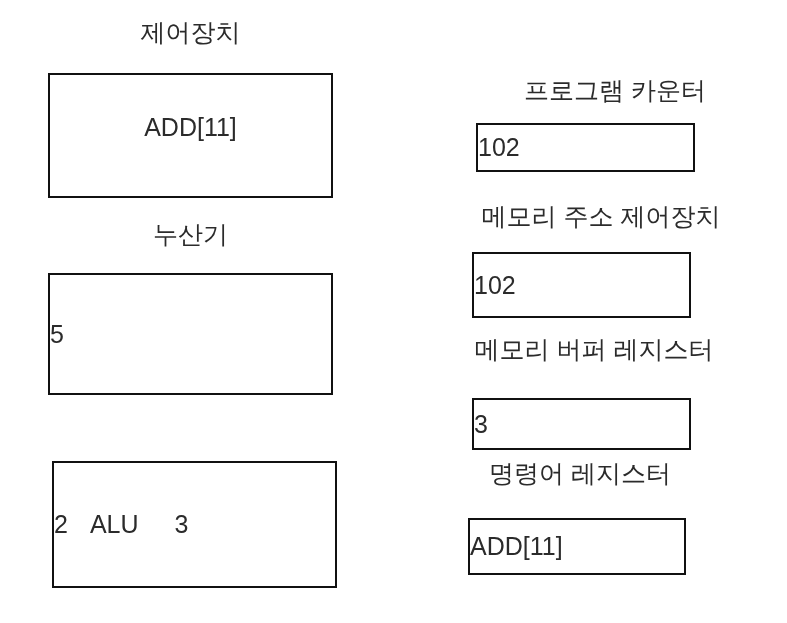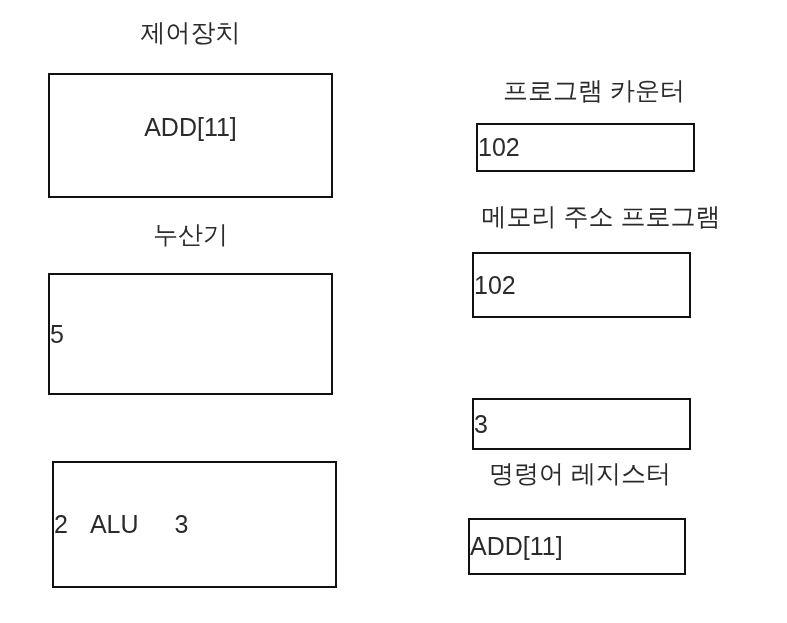--- a/index.html
+++ b/index.html
@@ -71,32 +71,33 @@
   </div>
 
   <div class="box" id="alu-box" style="left:52px; top:461px; width:285px; height:127px;">
     <div class="alu-row">
       <span class="value alu-left">2</span>
       <span class="value alu-name">ALU</span>
       <span class="value alu-right">3</span>
     </div>
   </div>
 
-  <div class="label" id="program-counter-label" style="left:472px; top:78px; width:244px;">프로그램 카운터</div>
+  <div class="label" id="program-counter-label" style="left:462px; top:78px; width:244px;text-align:right;">프로그램 카운터</div>
 
   <div class="box" id="program-counter-box" style="left:476px; top:123px; width:219px; height:49px;">
     <span class="value">102</span>
   </div>
 
-  <div class="label" id="memory-address-register-label" style="left:441px; top:204px; width:320px;">메모리 주소 프로그램</div>
+  <div class="label" id="memory-address-register-label" style="left:441px; top:204px; width:320px;">메모리 주소 제어장치</div>
 
   <div class="box" id="memory-address-register-box" style="left:472px; top:252px; width:219px; height:66px;">
     <span class="value">102</span>
   </div>
 
+  <div class="label" id="memory-buffer-register-label" style="left:432px; top:337px; width:324px;">메모리 버퍼 레지스터</div>
 
   <div class="box" id="memory-buffer-register-box" style="left:472px; top:398px; width:219px; height:52px;">
     <span class="value">3</span>
   </div>
 
   <div class="label" id="instruction-register-label" style="left:464px; top:461px; width:232px;">명령어 레지스터</div>
 
   <div class="box" id="instruction-register-box" style="left:468px; top:518px; width:218px; height:57px;">
     <span class="value">ADD[11]</span>
   </div>

